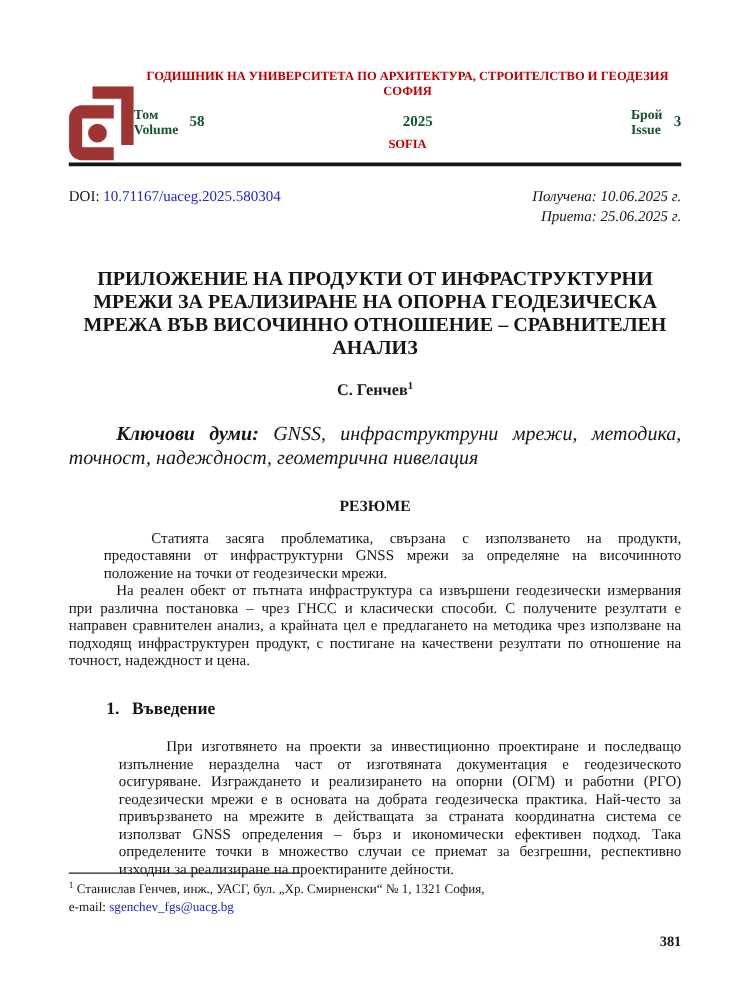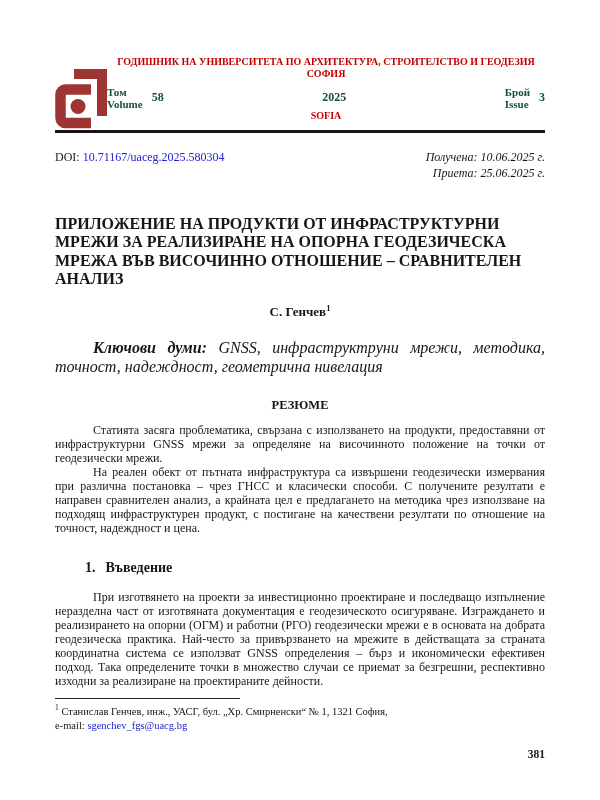--- a/index.html
+++ b/index.html
@@ -32,31 +32,31 @@
   .jn-en{margin-top:3px;}
   .header-rule{border-bottom:3.5px solid #151515;margin-top:8px;}
 
   
   .doi-row{display:flex;justify-content:space-between;margin-top:17px;font-size:12px;}
   .link{color:var(--link-blue);text-decoration:none;cursor:pointer;}
   .doi-link{margin-left:3px;text-align:right;}
   .dates{text-align:right;font-style:italic;line-height:1.3;}
 
   
-  .title{margin-top:34px;text-align:left;font-weight:bold;font-size:16px;line-height:1.14;white-space:pre-line;}
+  .title{margin-top:34px;text-align:center;font-weight:bold;font-size:16px;line-height:1.14;white-space:pre-line;}
   .author{margin-top:15px;text-align:center;font-weight:bold;font-size:13px;}
   .author sup{font-size:8.5px;}
   .keywords{margin-top:19px;font-style:italic;text-align:justify;text-indent:38px;font-size:16px;line-height:1.17;}
   .kw-label{font-weight:bold;}
   .abs-heading{margin-top:21px;text-align:center;font-weight:bold;font-size:12.5px;}
   .para{text-align:justify;text-indent:38px;font-size:12px;line-height:1.17;}
-  .para.first{margin-top:10px;}
+  .para.first{margin-top:10px;margin-left:28px;}
   .sec-heading{margin-top:25px;margin-left:30px;font-weight:bold;font-size:14px;}
   .sec-num{margin-right:10px;}
-  .para.body-first{margin-top:14px;}
+  .para.body-first{margin-top:14px;margin-left:40px;}
 
   
   .footnote{position:absolute;left:55px;right:55px;top:698px;font-size:10.5px;line-height:1.4;}
   .footnote-rule{width:185px;border-top:1.2px solid #222;margin-bottom:4px;}
   .footnote sup{font-size:7.5px;}
   .page-number{position:absolute;right:55px;top:748px;font-weight:bold;font-size:11.5px;}
 </style>
 </head>
 <body>
 

